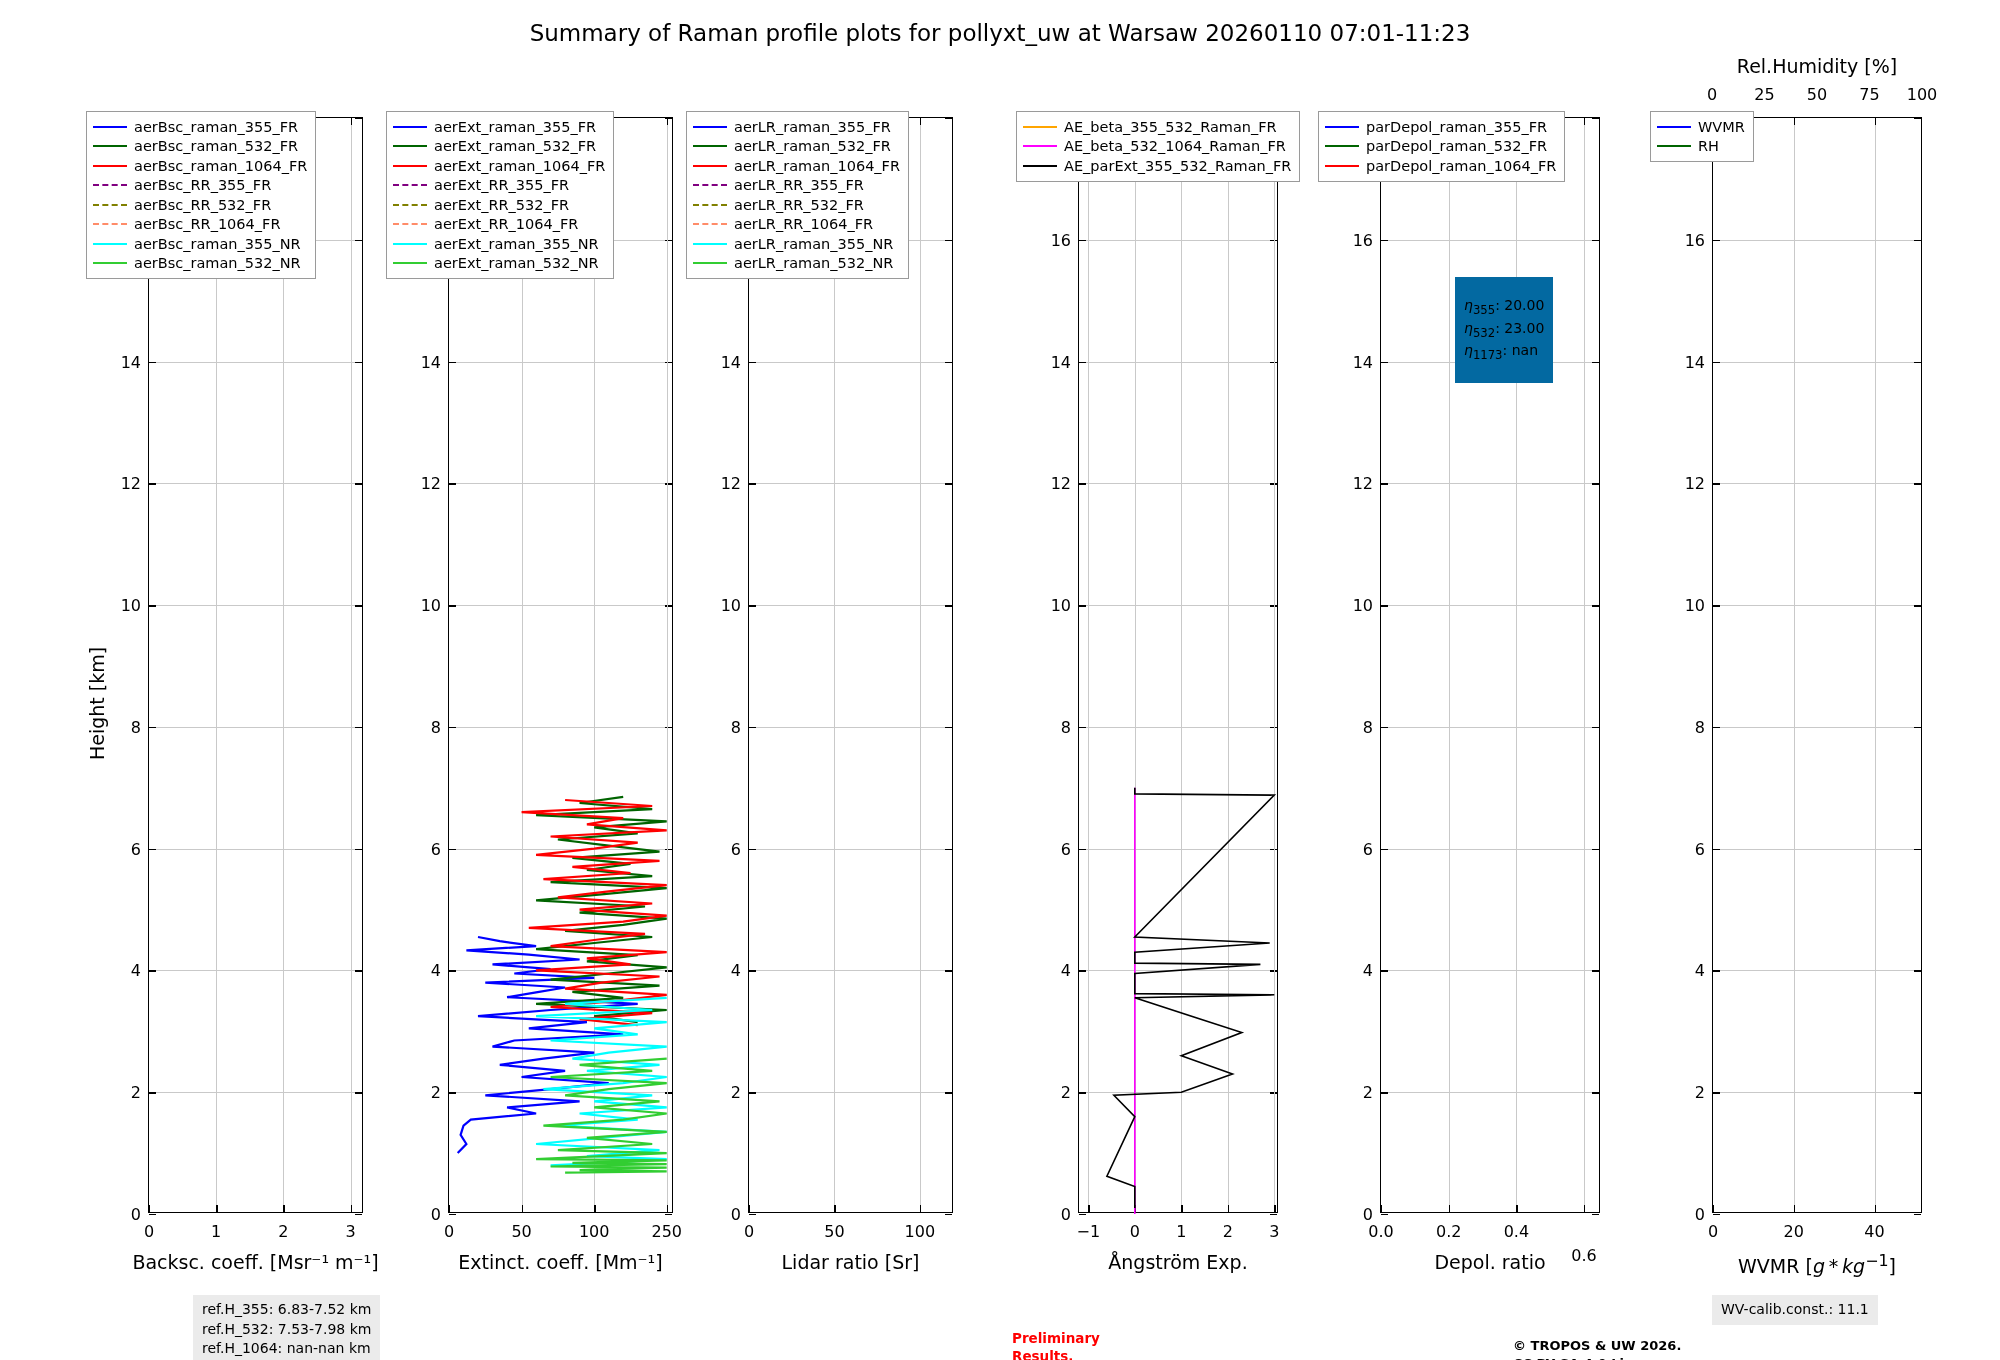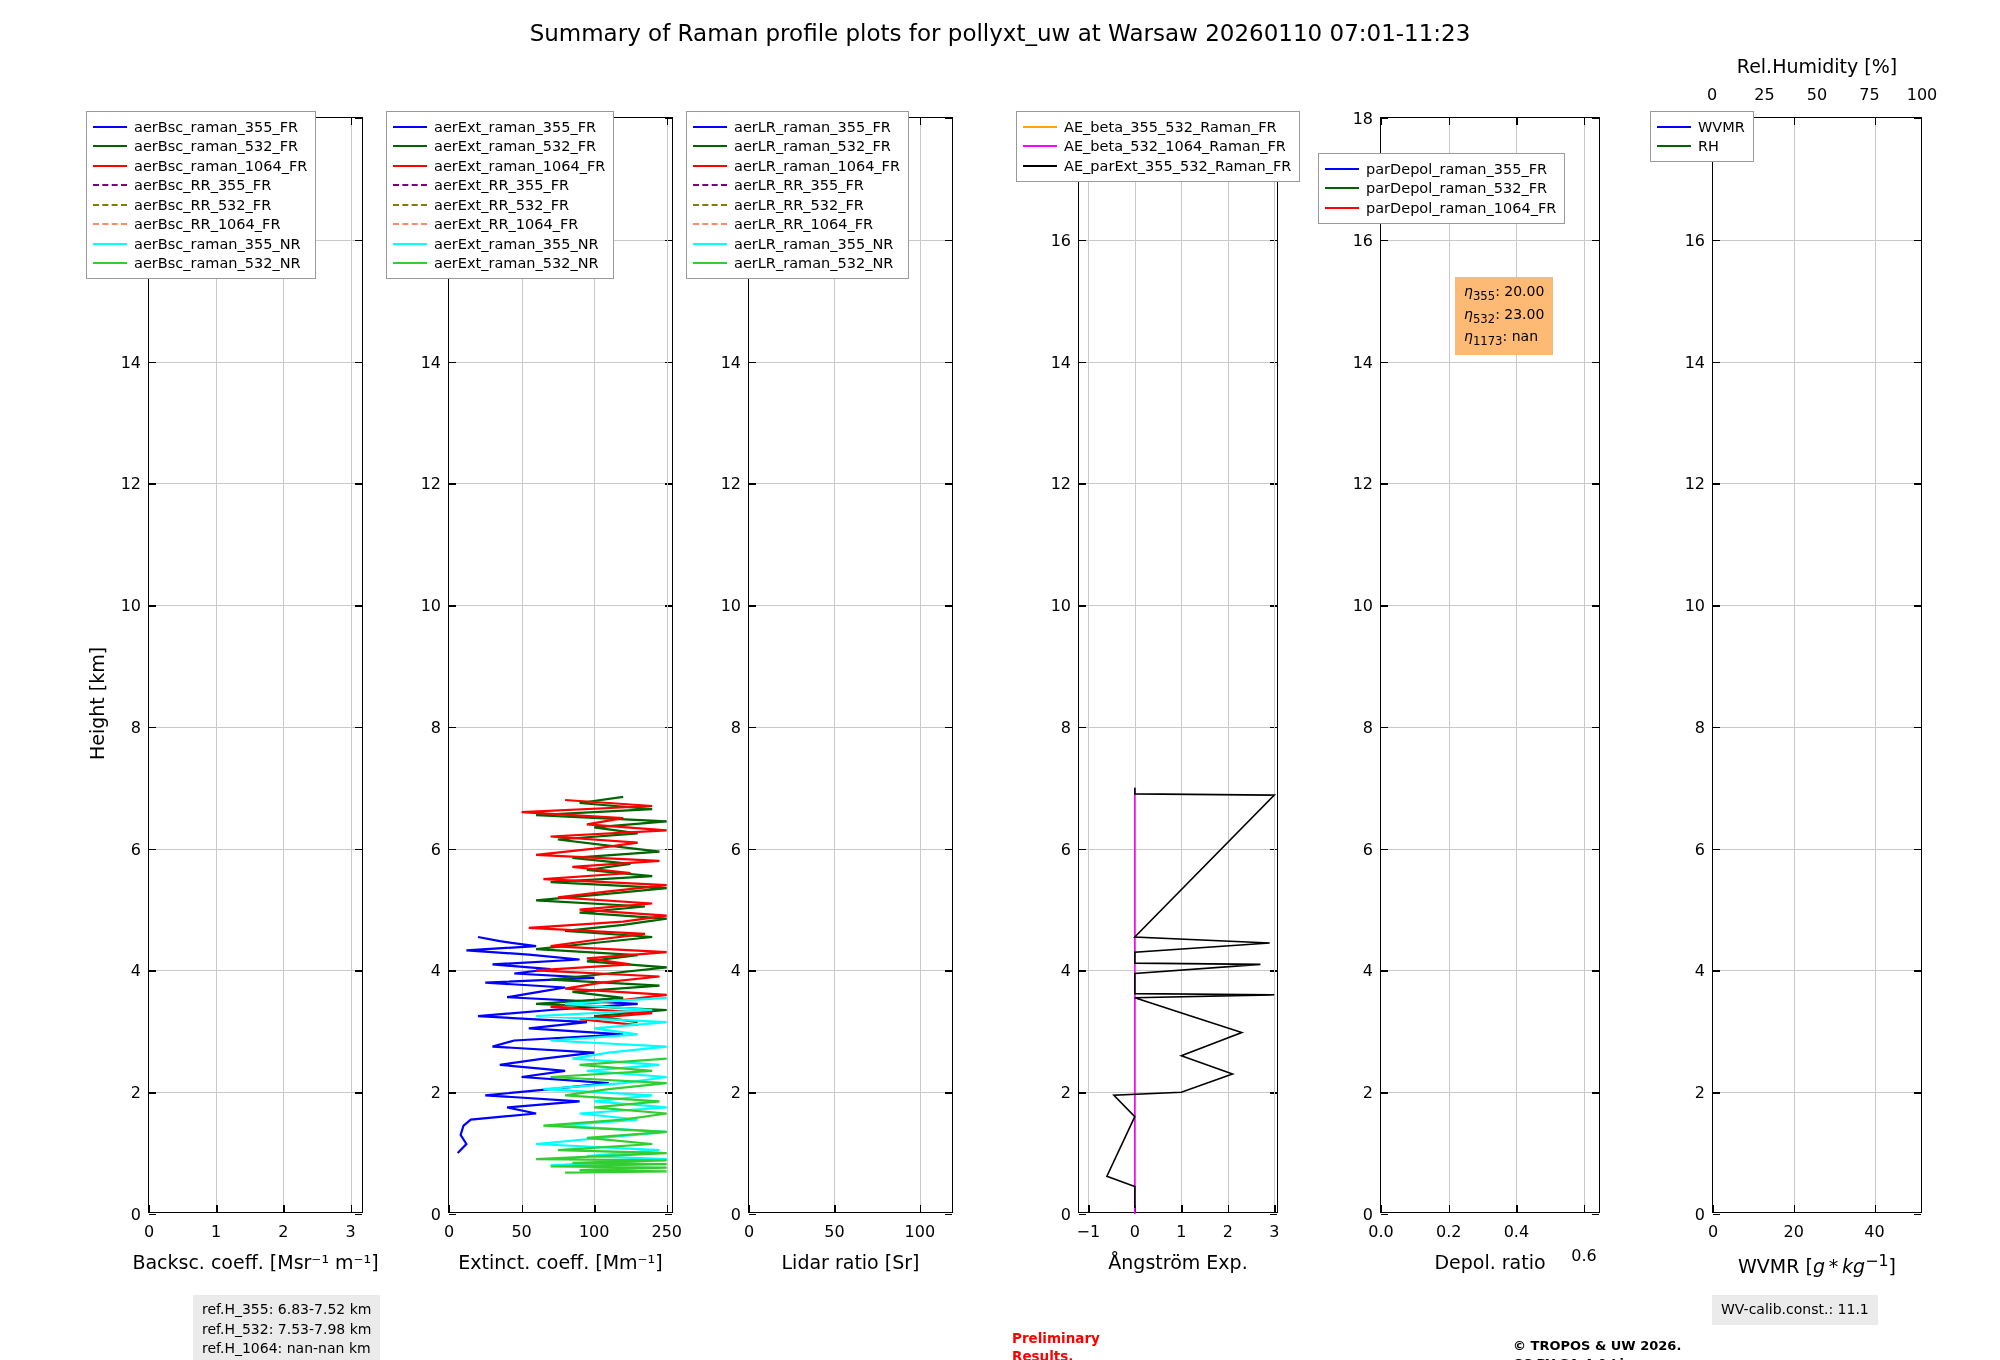--- a/index.html
+++ b/index.html
@@ -16,21 +16,21 @@
   .tick.yr{width:7px;height:1.4px;right:0;}
   .tick.x{height:7px;width:1.4px;bottom:0;}
   .tick.xt{height:7px;width:1.4px;top:0;}
   .ylab{position:absolute;font-size:16px;text-align:right;transform:translateY(-50%);}
   .xlab{position:absolute;font-size:16px;text-align:center;transform:translateX(-50%);}
   .axtitle{position:absolute;font-size:19px;text-align:center;}
   .ylabel-rot{position:absolute;font-size:19px;transform:rotate(-90deg);transform-origin:left top;white-space:nowrap;}
   .legend{position:absolute;border:1px solid #9a9a9a;background:#fff;padding:5px 8px 5px 6px;font-size:14.5px;z-index:9;box-sizing:border-box;}
   .legrow{display:flex;align-items:center;height:19.5px;white-space:nowrap;}
   .legline{width:34px;height:0;border-top-width:2px;border-top-style:solid;margin-right:7px;flex:none;}
-  .infobox{position:absolute;background:#fdba74;border:0;padding:5px 9px;font-size:14px;line-height:1.35;z-index:8;}
+  .infobox{position:absolute;background:#0369a1;border:0;padding:19px 9px;font-size:14px;line-height:1.35;z-index:8;}
   .notebox{position:absolute;background:#ebebeb;padding:5px 9px;font-size:14px;line-height:1.4;}
   .smallnote{position:absolute;font-size:13px;line-height:1.35;font-weight:bold;}
   .prelim{position:absolute;font-size:13.5px;color:#ff0000;font-weight:bold;line-height:1.3;}
   .cc{position:absolute;left:667px;top:1270px;width:270px;height:78px;background:#1f1f1f;border-radius:9px;display:flex;align-items:center;justify-content:space-around;}
   .ccdisc{width:62px;height:62px;border-radius:50%;background:#1f1f1f;border:5px solid #e8e8e8;color:#e8e8e8;display:flex;align-items:center;justify-content:center;font-size:29px;font-weight:bold;font-family:"DejaVu Serif",serif;}
   .ccitem{display:flex;flex-direction:column;align-items:center;color:#e8e8e8;}
   .cctxt{font-size:15px;font-weight:bold;margin-top:1px;}
   svg{display:block;}
 </style>
 </head>
@@ -456,21 +456,21 @@
           <div class="tick x" style="left: 135.385px;"></div>
           <div class="tick xt" style="left: 135.385px;"></div>
           <div class="xlab" style="left: 135.385px; top: 1104px;">0.4</div>
           <div class="grid-line v" style="left: 203.077px;"></div>
           <div class="tick x" style="left: 203.077px;"></div>
           <div class="tick xt" style="left: 203.077px;"></div>
           <div class="xlab" style="left: 203.077px; top: 1128px;">0.6</div>
           <svg width="220" height="1096" style="position: absolute; left: 0px; top: 0px;"></svg>
         </div>
         <div class="axtitle" style="left: -45px; width: 310px; top: 1134px;">Depol. ratio</div>
-        <div class="legend" style="left: -62px; top: -6px; margin-top: 42px;">
+        <div class="legend" style="left: -62px; top: -6px;">
           <div class="legrow">
             <span class="legline" style="border-top-color: rgb(0, 0, 255); border-top-style: solid;"></span>
             <span>parDepol_raman_355_FR</span>
           </div>
           <div class="legrow">
             <span class="legline" style="border-top-color: rgb(0, 100, 0); border-top-style: solid;"></span>
             <span>parDepol_raman_532_FR</span>
           </div>
           <div class="legrow">
             <span class="legline" style="border-top-color: rgb(255, 0, 0); border-top-style: solid;"></span>

